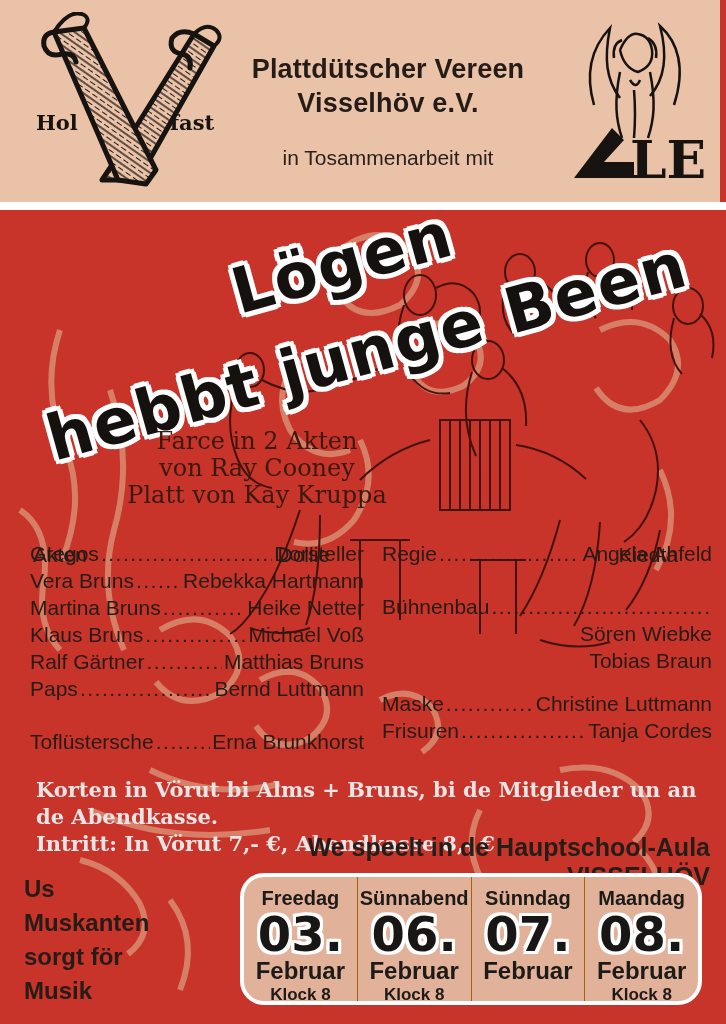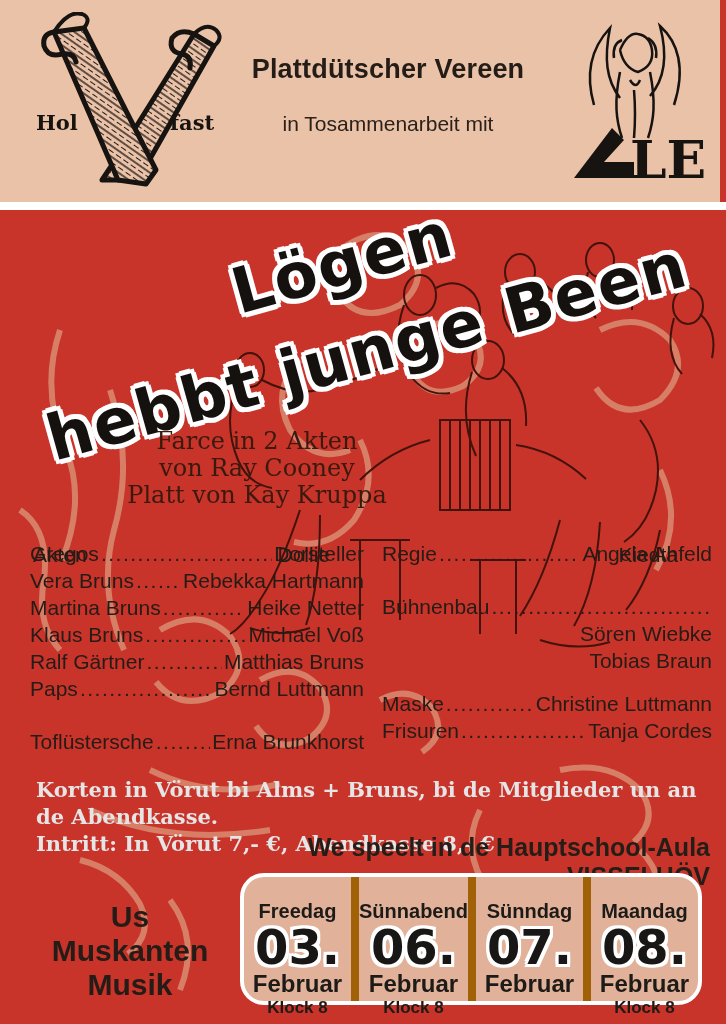--- a/index.html
+++ b/index.html
@@ -39,27 +39,27 @@
   .gap16{height:16px;}
   .ov{position:absolute;top:1px;}
   .ov-left{left:3px;}
   .ov-right{right:34px;}
 
   .tickets{position:absolute;left:36px;top:566px;width:670px;
       font-family:"DejaVu Serif",serif;font-weight:bold;font-size:21px;line-height:27px;color:#e5e5e5;}
   .venue{position:absolute;left:170px;top:623px;width:540px;text-align:right;
       font-weight:bold;font-size:25px;color:#241d18;}
 
-  .music{position:absolute;left:24px;top:690px;width:212px;text-align:center;
-      font-weight:bold;font-size:30px;line-height:34px;color:#241c17;}
+  .music{position:absolute;left:24px;top:662px;width:212px;
+      font-weight:bold;font-size:24px;line-height:34px;color:#241c17;}
 
   .dates{position:absolute;left:240px;top:663px;width:462px;height:132px;
       background:#e2b199;border:4px solid #ffffff;border-radius:24px;display:flex;box-sizing:border-box;}
-  .date-card{flex:1;text-align:center;color:#1d1b18;padding-top:22px;}
-  .date-card + .date-card{border-left:8px solid #a16207;}
+  .date-card{flex:1;text-align:center;color:#1d1b18;padding-top:9px;}
+  .date-card + .date-card{border-left:1px solid #a16207;}
   .d-day{font-weight:bold;font-size:20px;line-height:24px;}
   .d-num{font-family:"DejaVu Sans",sans-serif;font-weight:bold;font-size:48px;line-height:48px;
       color:#191715;text-shadow:-3px -3px 0 #fff,3px -3px 0 #fff,-3px 3px 0 #fff,3px 3px 0 #fff,
       0 -3px 0 #fff,0 3px 0 #fff,-3px 0 0 #fff,3px 0 0 #fff;}
   .d-month{font-weight:bold;font-size:24px;line-height:26px;}
   .d-time{font-weight:bold;font-size:17px;line-height:21px;}
 
   svg text{font-family:"DejaVu Serif",serif;}
 </style>
 </head>
@@ -86,20 +86,21 @@
         <polygon points="36,20 66,16 138,158 128,172 100,168" fill="url(#hatch)" stroke="#161310" stroke-width="5" stroke-linejoin="round"></polygon>
         <path d="M36,20 q-12,2 -10,14 q4,12 18,8 q12,-2 14,8" fill="none" stroke="#161310" stroke-width="5" stroke-linecap="round"></path>
         <path d="M66,16 q8,-10 -2,-14 q-14,-4 -28,18" fill="none" stroke="#161310" stroke-width="4"></path>
       </g>
       <text x="18" y="118" font-size="21" font-weight="bold" fill="#161310">Hol</text>
       <text x="152" y="118" font-size="21" font-weight="bold" fill="#161310">fast</text>
     </svg>
 
     <div class="club-block">
       <div class="club-line">Plattdütscher Vereen</div>
+      <div class="club-line">Visselhöv e.V.</div>
       <div class="coop">in Tosammenarbeit mit</div>
     </div>
 
     <svg class="leb" viewBox="0 0 140 185">
       <g fill="none" stroke="#161310" stroke-width="2.5">
         <path d="M30,95 C20,60 30,35 46,18 C40,48 42,70 56,88"></path>
         <path d="M110,95 C122,58 114,32 96,16 C104,46 100,70 86,86"></path>
         <path d="M56,40 q8,-18 18,-16 q12,2 14,16 q2,16 -14,22 q-14,-4 -18,-22"></path>
         <path d="M58,30 q-10,4 -8,18 M84,28 q10,6 8,20"></path>
         <path d="M56,62 C50,92 52,110 58,128 M86,62 C92,92 90,110 84,128"></path>
@@ -245,20 +246,21 @@
     <div class="tickets">
       <div>Korten in Vörut bi Alms + Bruns, bi de Mitglieder un an de Abendkasse.</div>
       <div>Intritt: In Vörut 7,- €, Abendkasse 8,- €</div>
     </div>
 
     <div class="venue">We speelt in de Hauptschool-Aula VISSELHÖV</div>
 
     <div class="music">
       <div>Us</div>
       <div>Muskanten</div>
+      <div>sorgt för</div>
       <div>Musik</div>
     </div>
 
     <div class="dates">
       <div class="date-card">
         <div class="d-day">Freedag</div>
         <div class="d-num">03.</div>
         <div class="d-month">Februar</div>
         <div class="d-time">Klock 8</div>
       </div>

